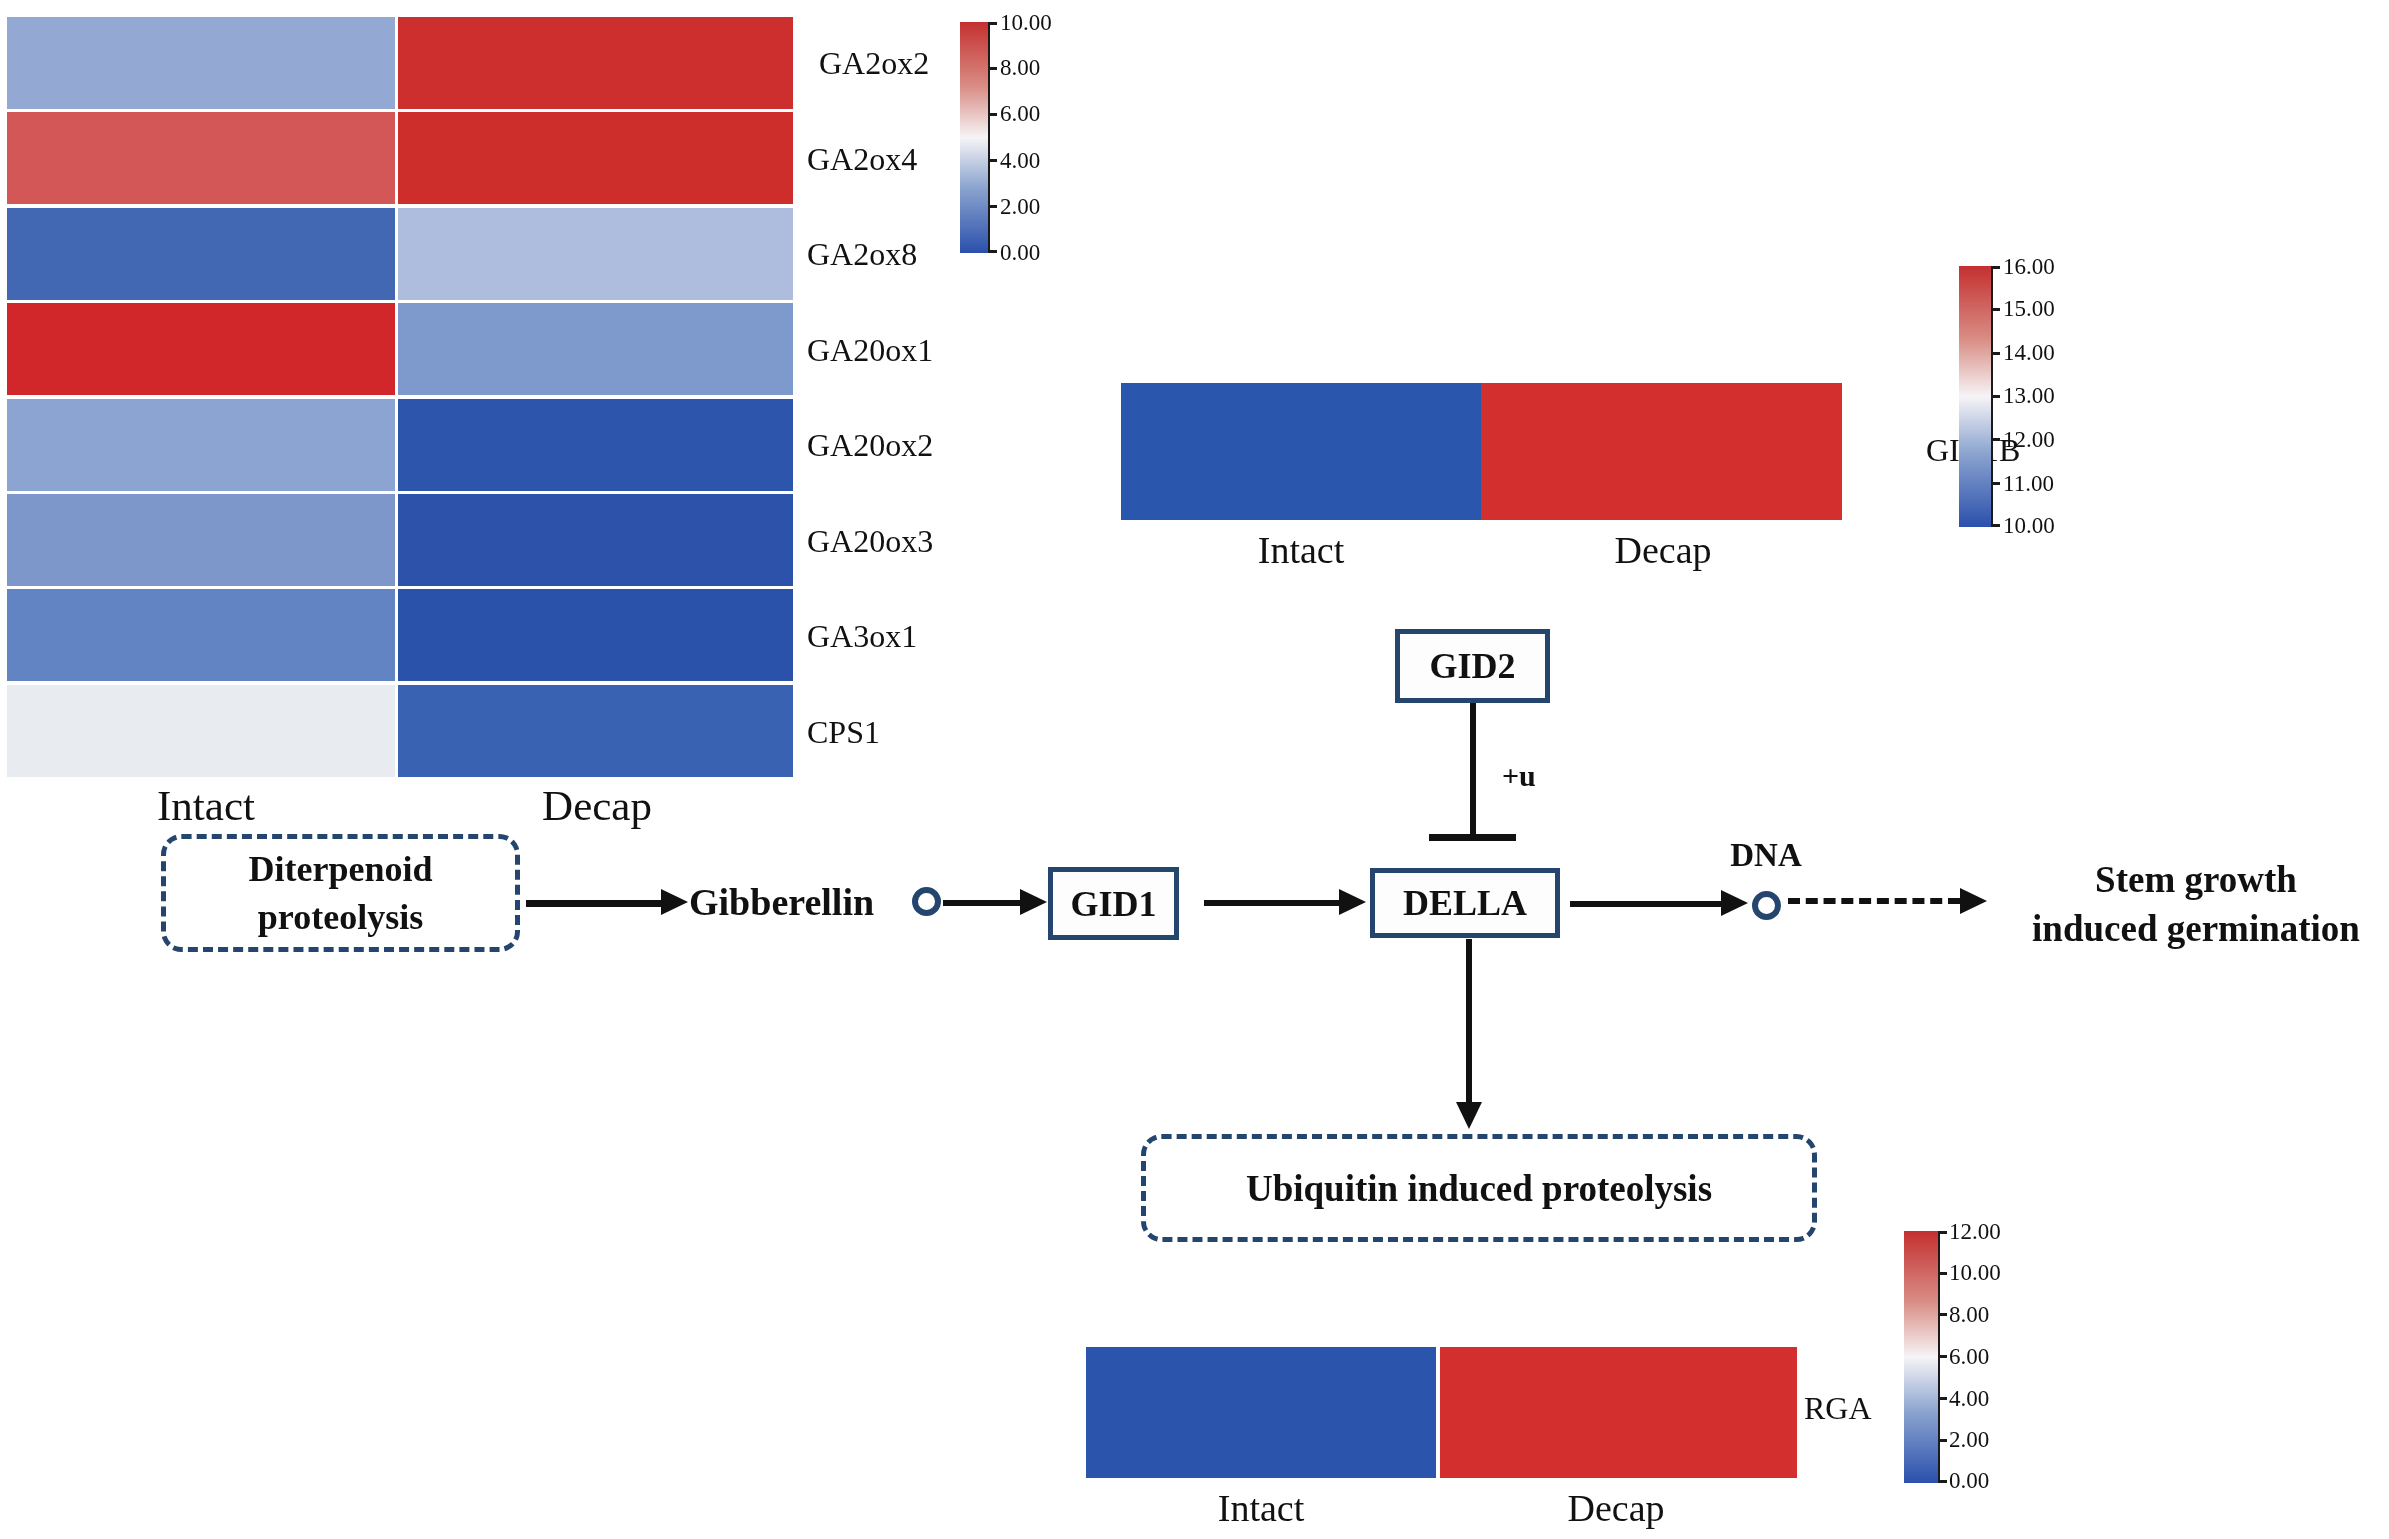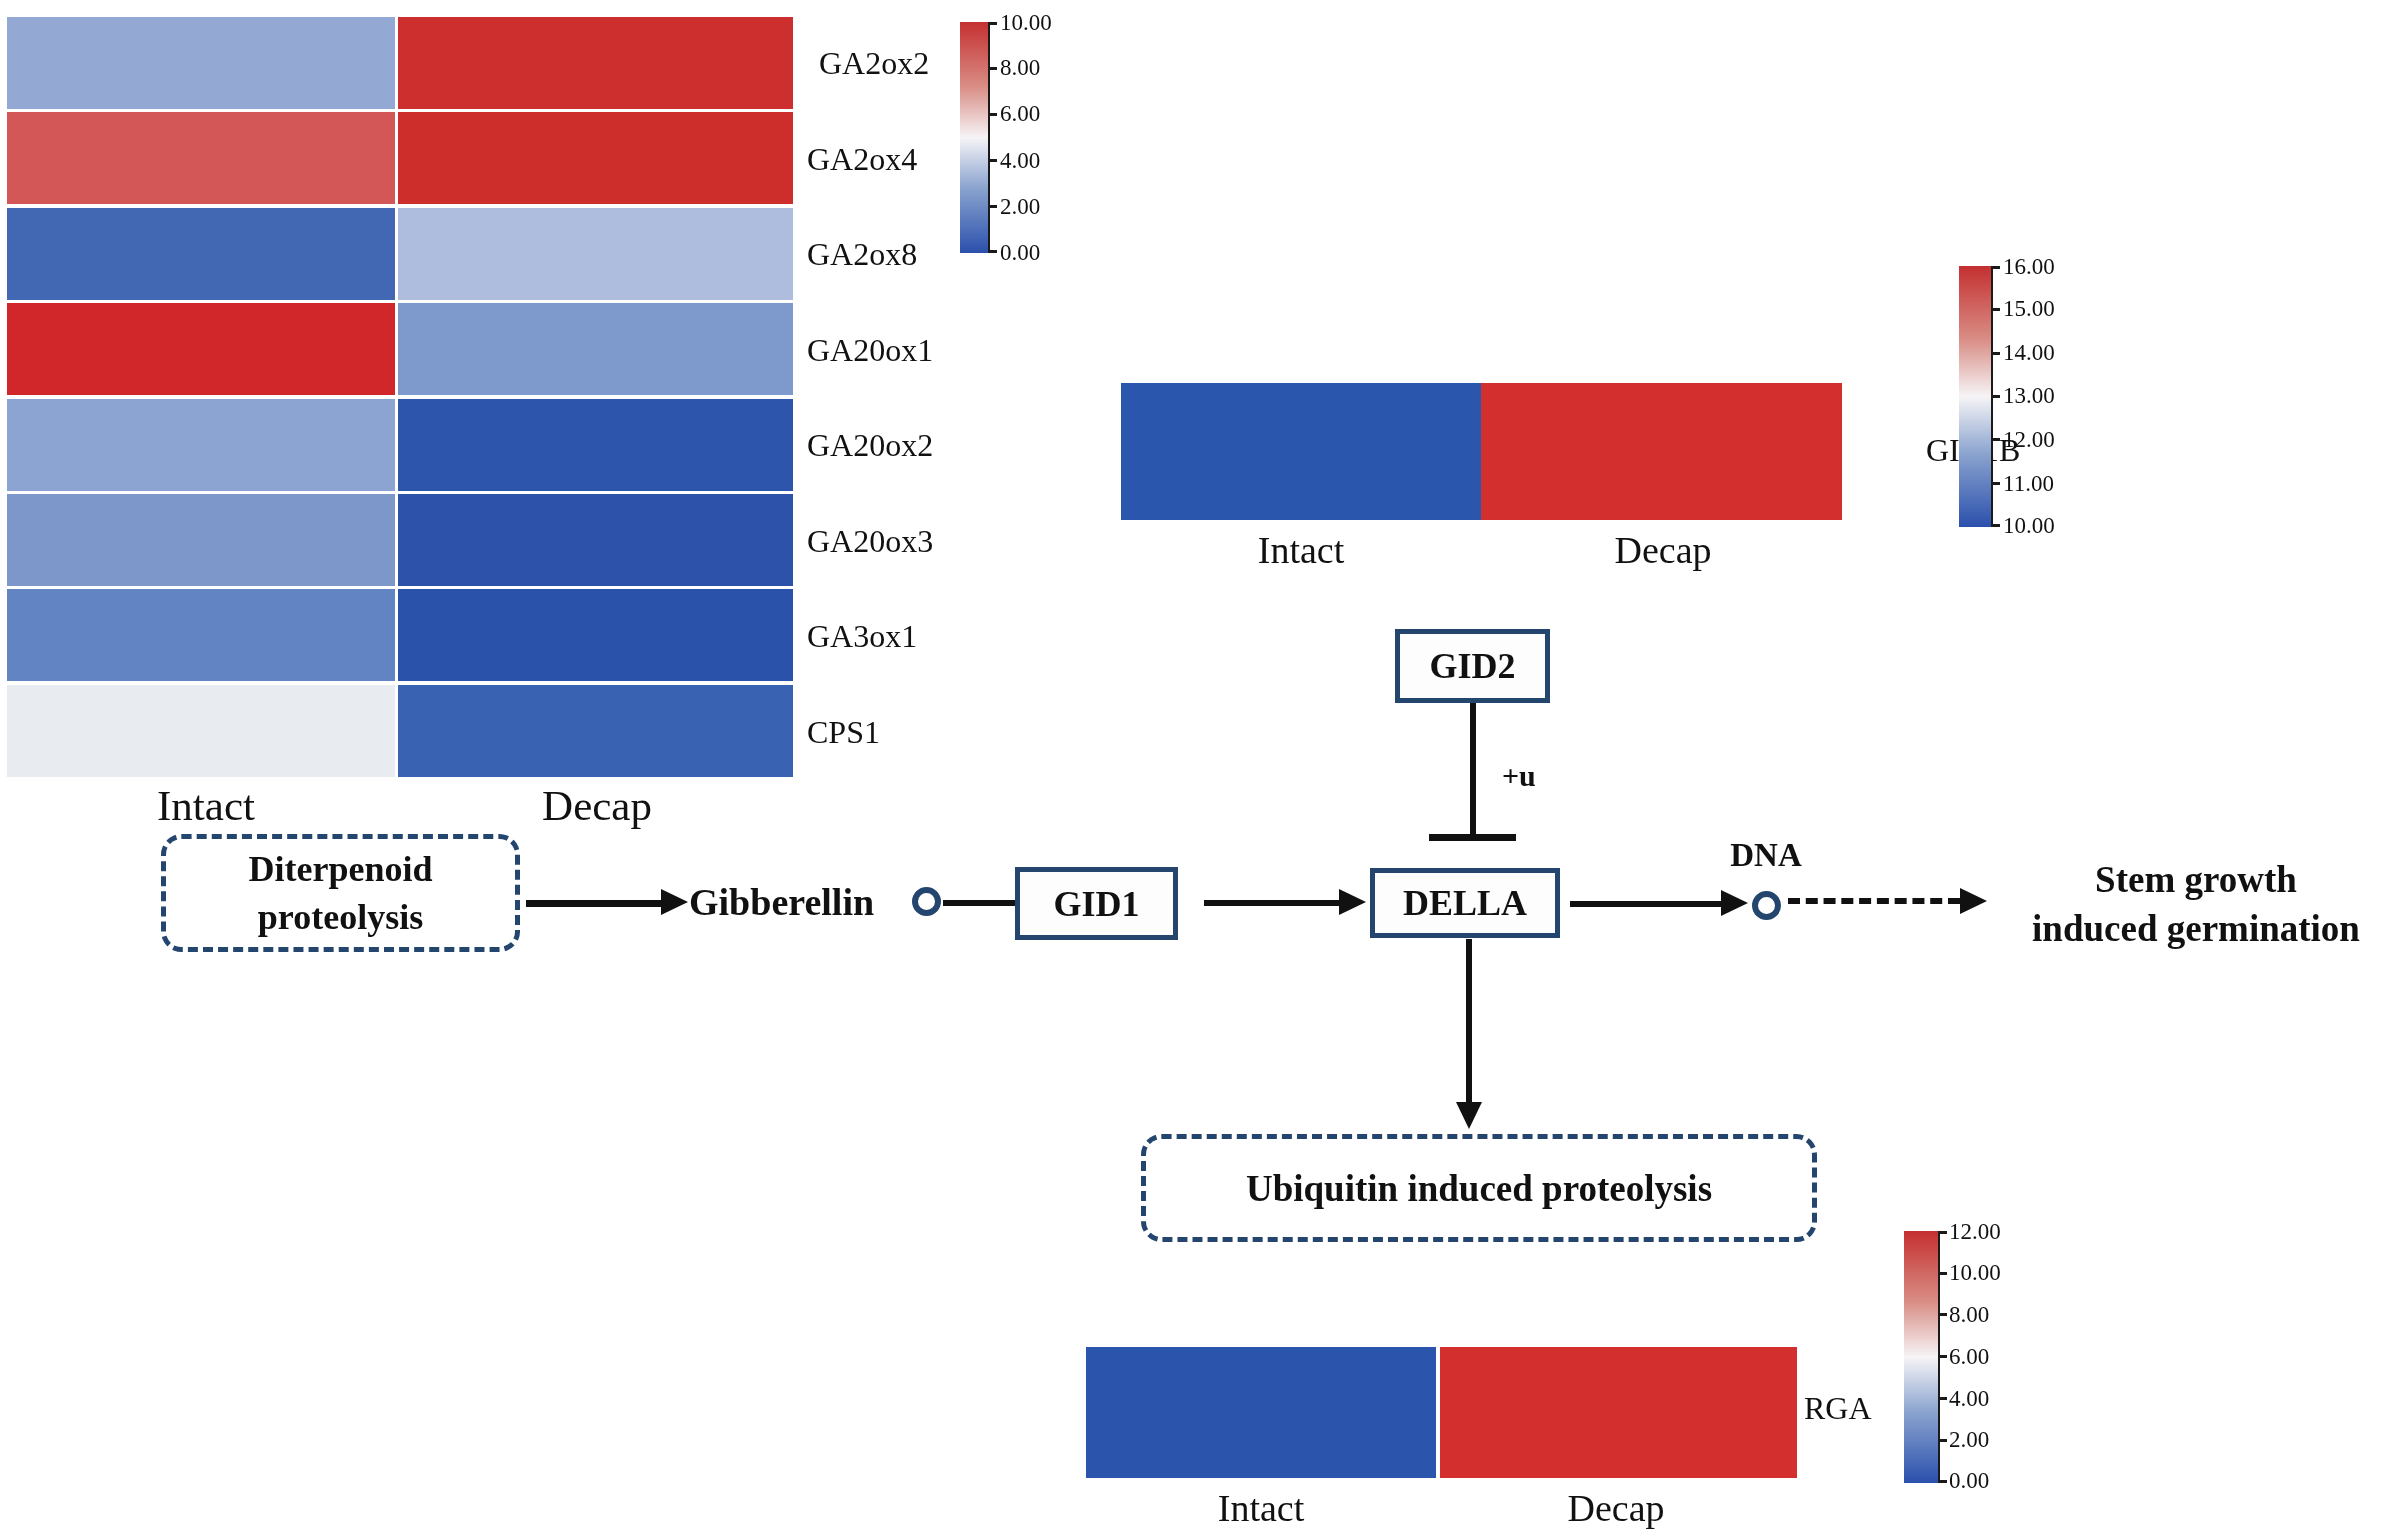--- a/index.html
+++ b/index.html
@@ -127,21 +127,21 @@
 
   <div class="hline" style="left:526px;top:900px;width:135px;height:6.9px;"></div>
   <div class="arr-r" style="left:661px;top:889px;"></div>
 
   <div class="boldtext" style="left:689px;top:880px;font-size:38px;">Gibberellin</div>
   <div class="ring" style="left:912px;top:887px;"></div>
 
   <div class="hline" style="left:943px;top:900px;width:77px;height:6.2px;"></div>
   <div class="arr-r" style="left:1020px;top:889px;"></div>
 
-  <div class="node" style="left:1015px;top:867px;width:163px;height:73px;">
+  <div class="node" style="left:1048px;top:867px;width:131px;height:73px;">
     <span>GID1</span>
   </div>
 
   <div class="hline" style="left:1204px;top:900px;width:135px;height:6.2px;"></div>
   <div class="arr-r" style="left:1339px;top:889px;"></div>
 
   <div class="node" style="left:1370px;top:868px;width:190px;height:70px;">
     <span>DELLA</span>
   </div>
 

